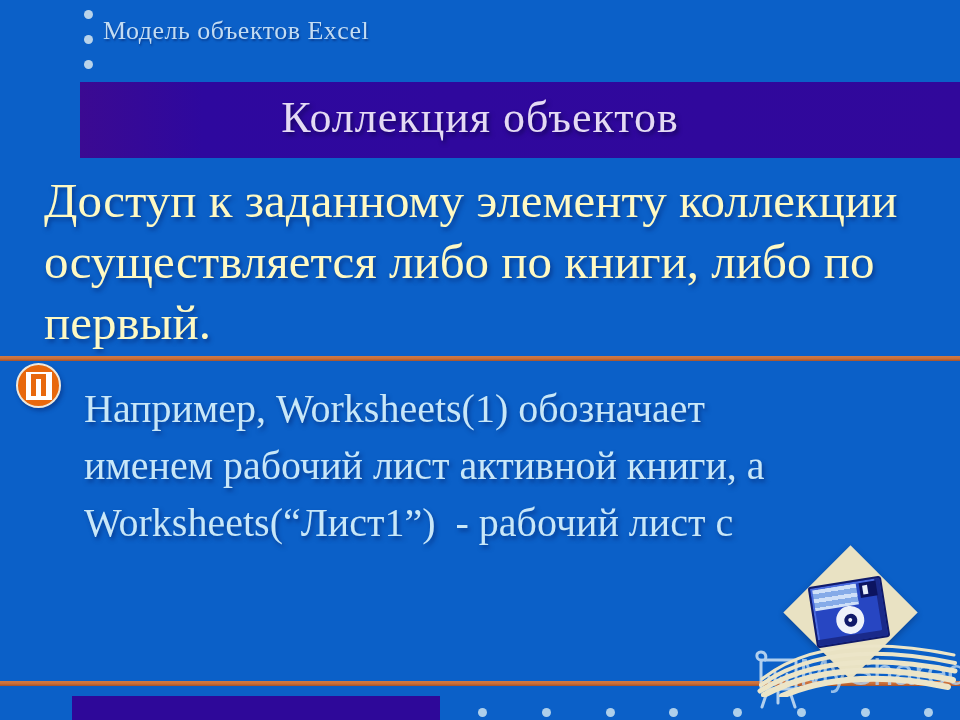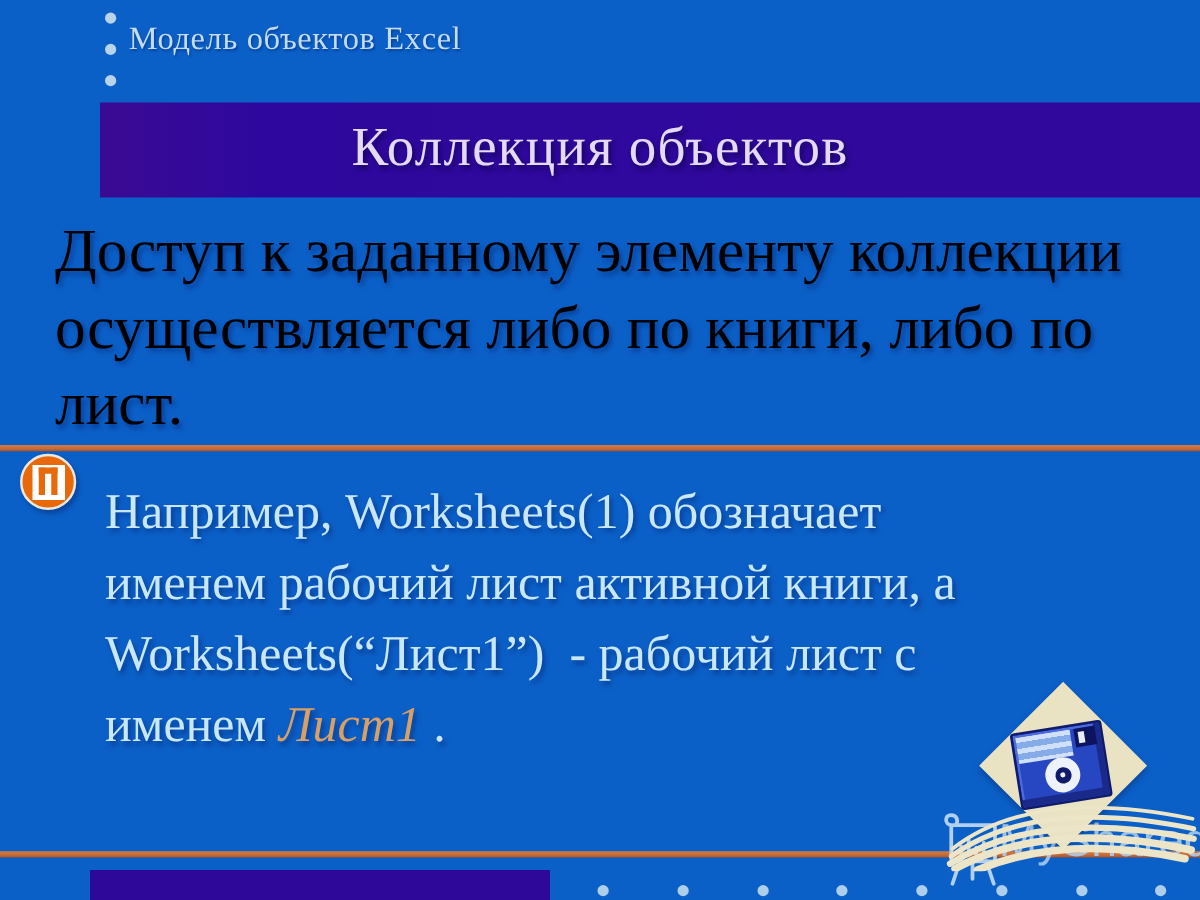--- a/index.html
+++ b/index.html
@@ -27,21 +27,21 @@
   }
   .title{
     position:absolute;left:0;top:92px;width:960px;margin:0;
     text-align:center;font-weight:normal;
     font-size:44px;letter-spacing:1px;color:#e4daf4;
     text-shadow:2px 3px 4px rgba(5,0,50,.55);
   }
   
   .p1{
     position:absolute;left:44px;top:170px;width:900px;
-    font-size:49px;line-height:61px;color:#000000;
+    font-size:49px;line-height:61px;color:#fef9c3;
     text-shadow:2px 3px 4px rgba(4,25,95,.5);
   }
   .p2{
     position:absolute;left:84px;top:380px;width:830px;
     font-size:40px;line-height:57px;color:#c8e7f8;
     text-shadow:2px 3px 4px rgba(4,25,95,.5);
   }
   .line{white-space:pre;}
   .hl{color:#d8a064;font-style:italic;}
   
@@ -114,36 +114,35 @@
   </div>
 
   <div class="kicker">Модель объектов Excel</div>
 
   <div class="titlebar"></div>
   <h1 class="title">Коллекция объектов</h1>
 
   <div class="p1">
     <div class="line">Доступ к заданному элементу коллекции</div>
     <div class="line">осуществляется либо по книги, либо по</div>
-    <div class="line">лист.</div>
+    <div class="line">первый.</div>
   </div>
 
   <div class="divider top"></div>
 
   <div class="bullet">
     <div class="bullet-in">
       <div class="pi"></div>
     </div>
   </div>
 
   <div class="p2">
     <div class="line">Например, Worksheets(1) обозначает</div>
     <div class="line">именем рабочий лист активной книги, а</div>
     <div class="line">Worksheets(“Лист1”)  - рабочий лист с</div>
-    <div class="line"><span>именем </span><span class="hl">Лист1</span><span> .</span></div>
   </div>
 
   <div class="divider bottom"></div>
 
   <svg class="easel" width="48" height="62" viewBox="0 0 48 62">
     <g stroke="#cfe3f5" stroke-width="3" fill="none" stroke-linecap="round">
       <rect x="7" y="12" width="35" height="29" rx="2"></rect>
       <path d="M7,12 C2,12 1,4 7,4 C11,4 13,8 11,12"></path>
       <path d="M15,36 V29 M21,36 V24 M27,36 V30 M33,36 V26"></path>
       <path d="M14,41 L8,59 M35,41 L41,59 M24,41 V55"></path>

